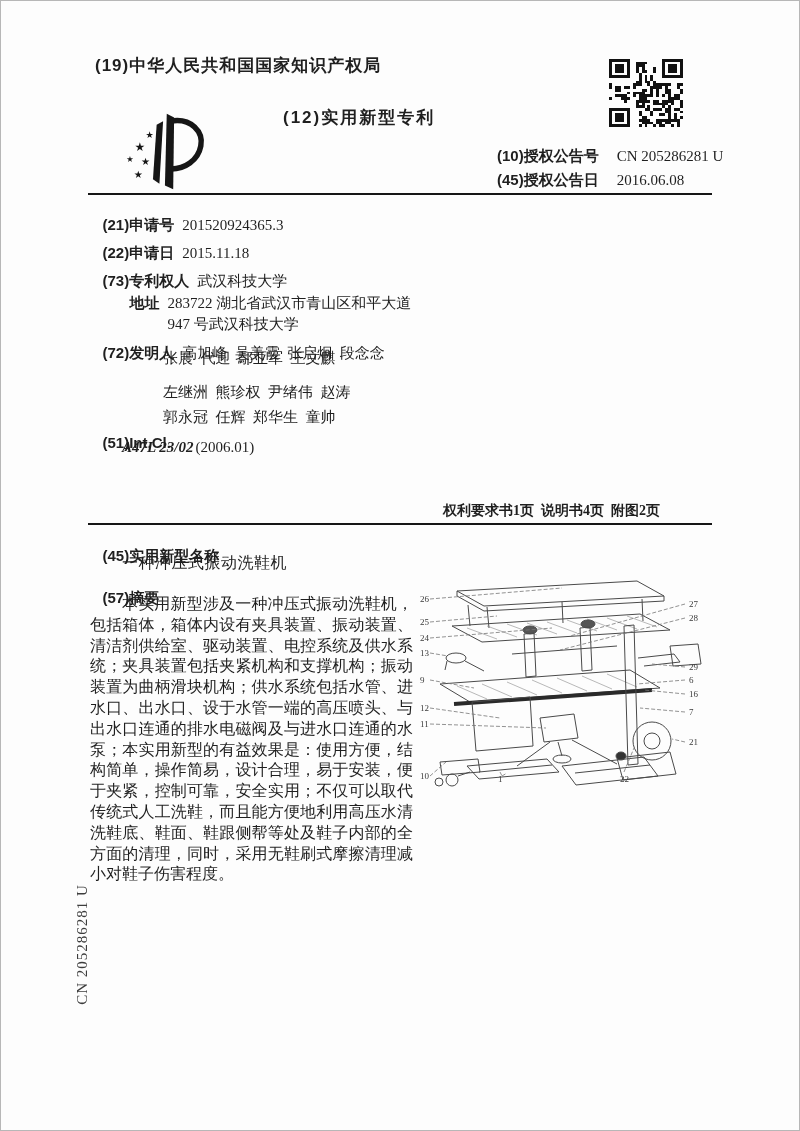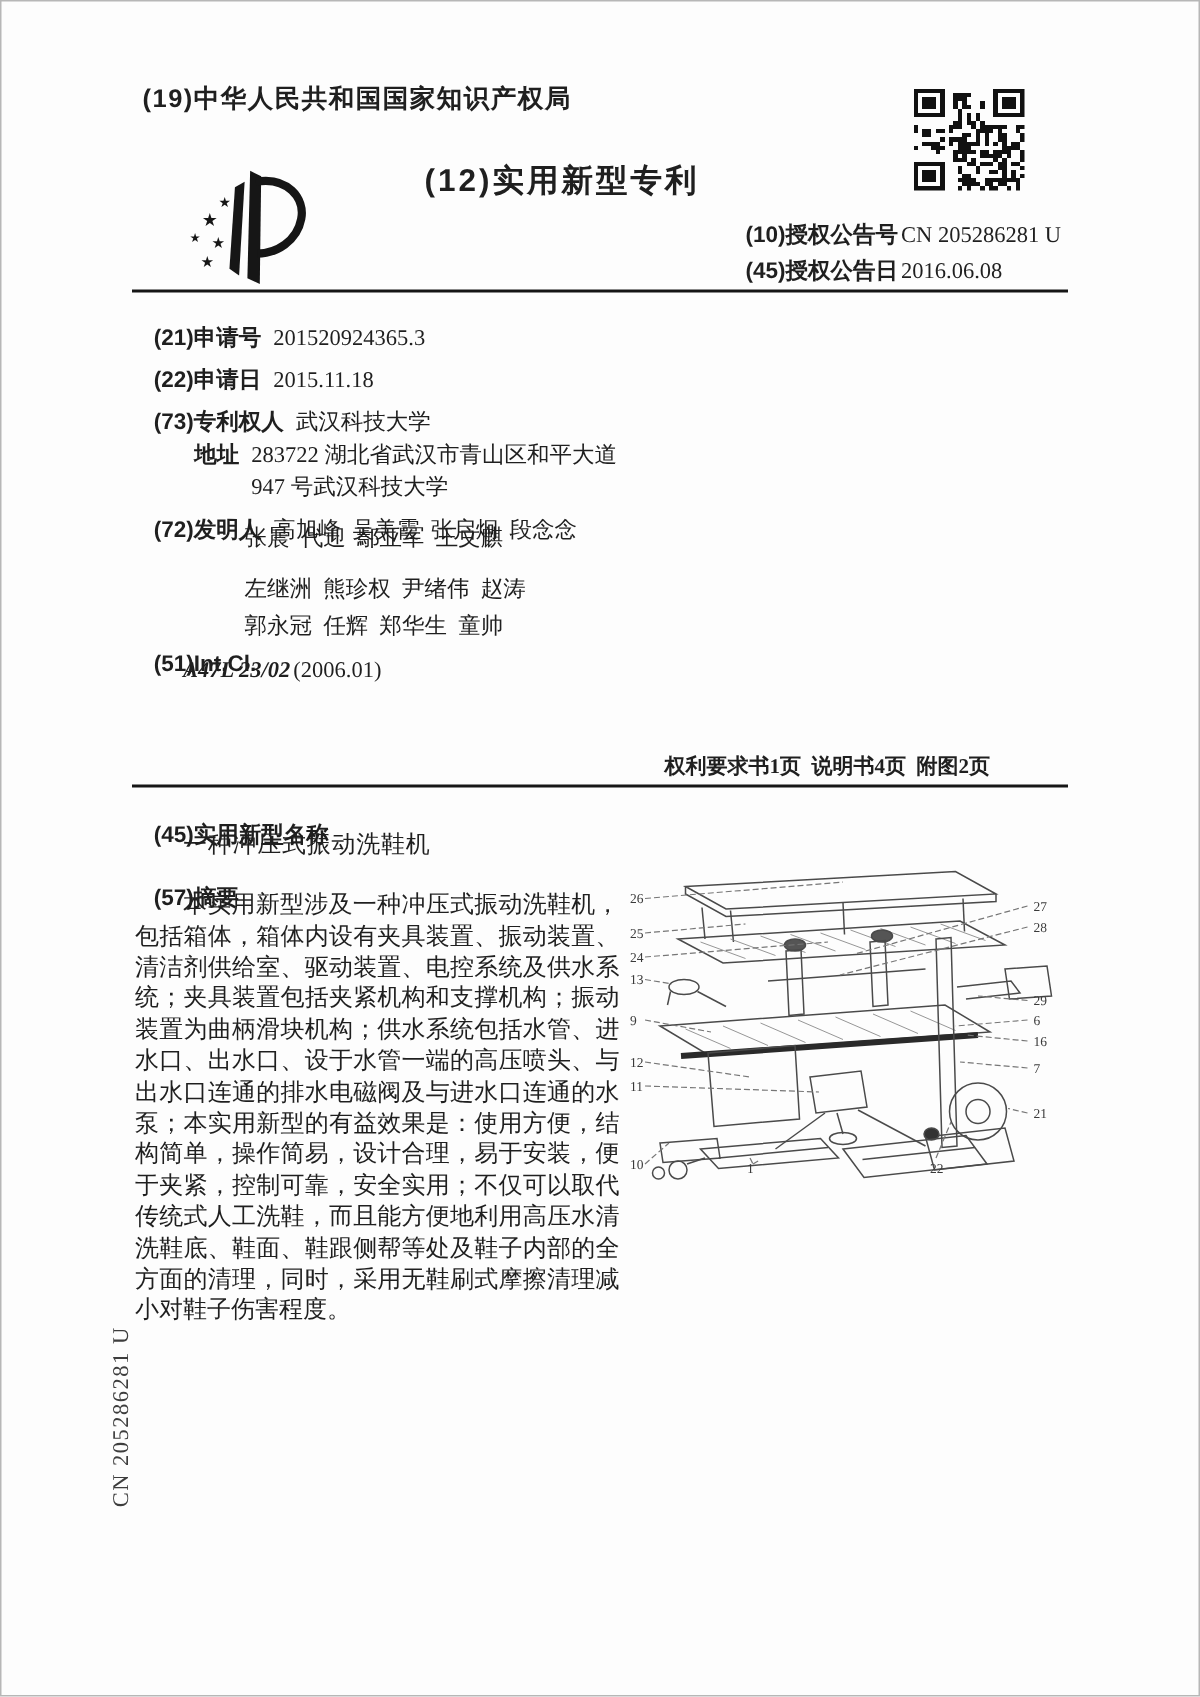--- a/index.html
+++ b/index.html
@@ -12,24 +12,24 @@
     font-family: "Liberation Serif", "DejaVu Serif", serif;
     color: #1f1f1f;
     overflow: hidden;
   }
   .page-border { position: absolute; inset: 0; border: 1px solid #b7b7b7; pointer-events: none; }
   .abs { position: absolute; }
   .hei { font-family: "Liberation Sans", "DejaVu Sans", sans-serif; font-weight: 700; }
   .val { font-family: "Liberation Serif", "DejaVu Serif", serif; font-weight: 400; }
 
   .office { left: 95px; top: 54px; font-size: 17px; letter-spacing: 1px; }
-  .doc-type { left: 283px; top: 106px; font-size: 21px; letter-spacing: 2px; text-align: center; }
+  .doc-type { left: 283px; top: 106px; font-size: 17px; letter-spacing: 2px; text-align: center; }
 
   .pub-row { left: 497px; font-size: 15px; white-space: nowrap; }
-  .pub-row .hei { margin-right: 2px; }
+  .pub-row .hei { margin-right: 18px; }
   #pub-no-row { top: 147px; }
   #pub-date-row { top: 171px; }
 
   .rule { left: 88px; width: 624px; border-top: 2px solid #161616; }
   #rule1 { top: 193px; }
   #rule2 { top: 523px; }
 
   .b-row { left: 95px; font-size: 15px; white-space: pre; }
   .b-row .hei { margin-right: 8px; }
   #row-21 { top: 199px; }

